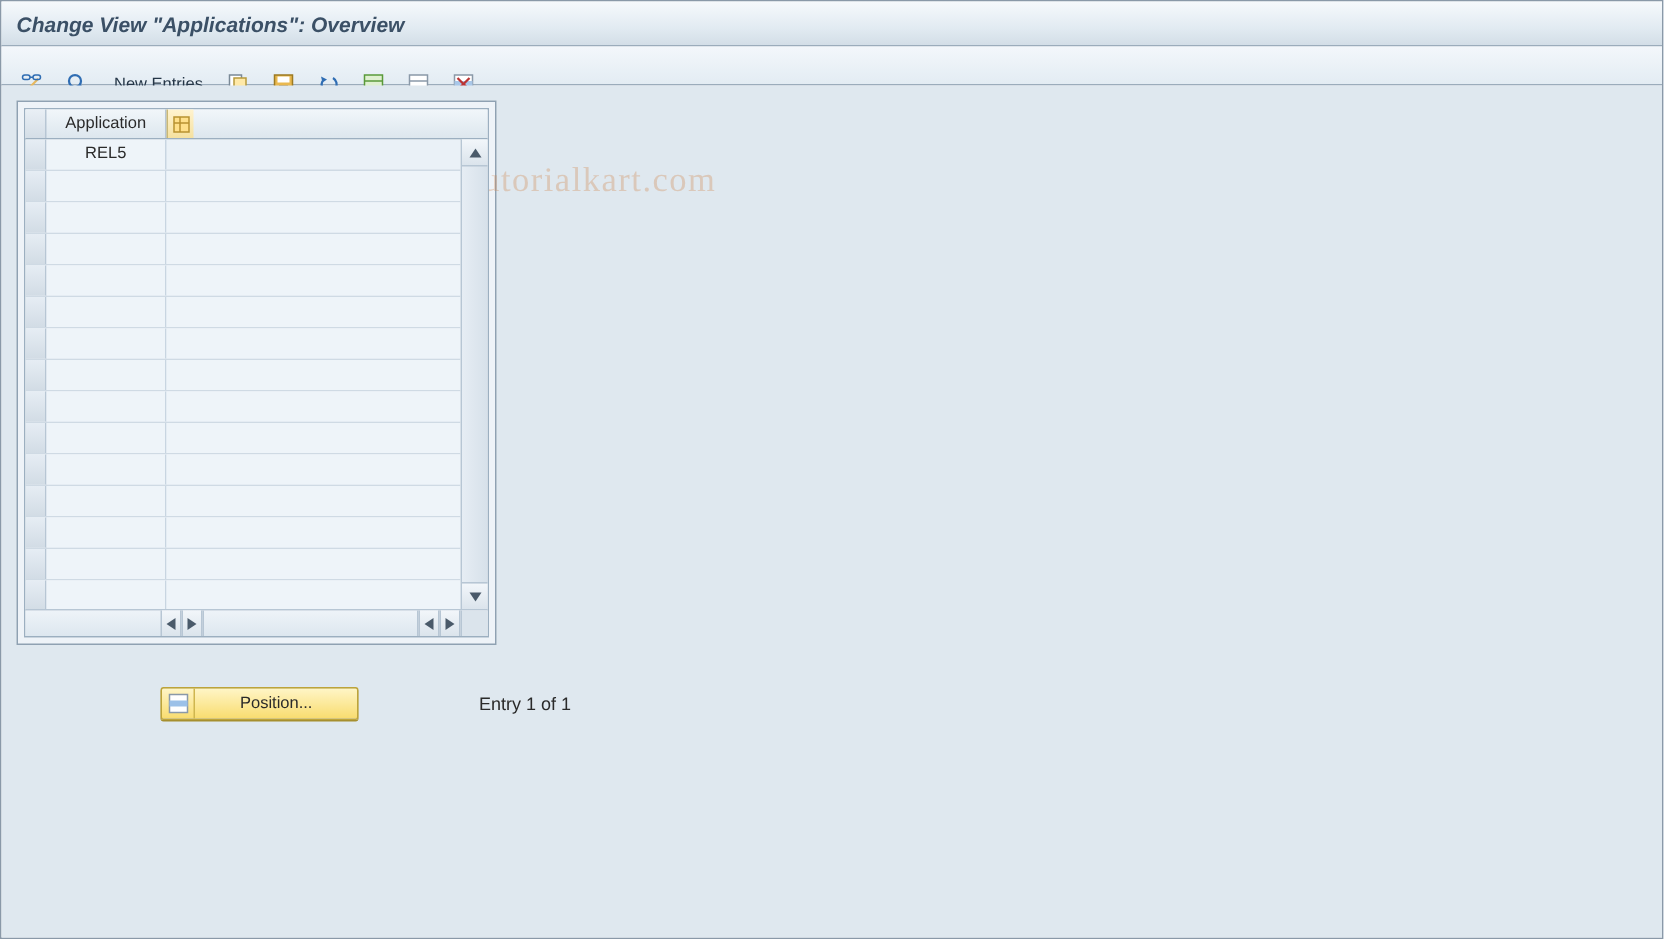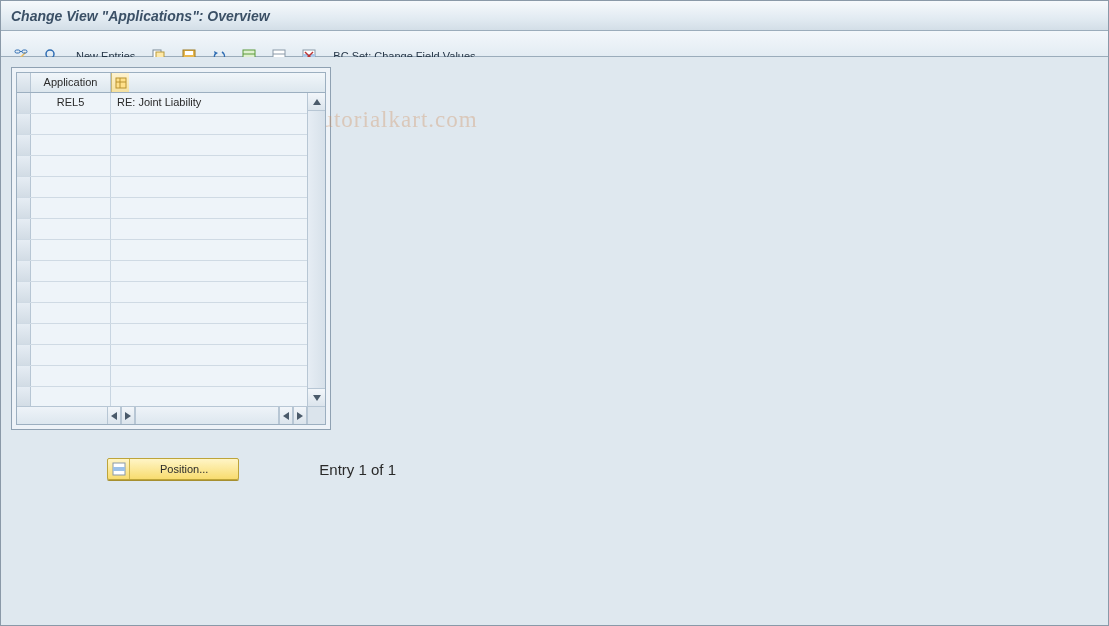--- a/index.html
+++ b/index.html
@@ -197,21 +197,21 @@
   .pos-btn .pb-icon {
     width: 22px; height: 100%;
     display:flex; align-items:center; justify-content:center;
     border-right: 1px solid #cfb64f;
   }
   .pos-btn .pb-label {
     padding: 0 30px 0 30px;
     font-size: 11px;
     color: #2a2a2a;
   }
-  .entry-text { font-size: 15px; color:#2a2a2a; }
+  .entry-text { font-size: 12px; color:#2a2a2a; }
 
   .watermark {
     position:absolute;
     top: 50px; left: 255px;
     font-family: Georgia, 'Times New Roman', serif;
     font-size: 23px;
     letter-spacing: 1px;
     color: rgba(210,140,90,0.35);
     pointer-events:none;
     user-select:none;
@@ -311,23 +311,20 @@
       <span class="icon">
         <svg width="16" height="16">
             <rect x="2" y="2" width="12" height="12" fill="#fff" stroke="#8a99a8"></rect>
             <rect x="2" y="6" width="12" height="4" fill="#a9c7e8"></rect>
             <line x1="4" y1="4" x2="12" y2="12" stroke="#b33" stroke-width="1.5"></line>
             <line x1="12" y1="4" x2="4" y2="12" stroke="#b33" stroke-width="1.5"></line>
           </svg>
       </span>
     </span>
 
-    <span class="tb-btn text">
-      <span>BC Set: Change Field Values</span>
-    </span>
   </div>
 
   <div class="content">
     <div class="watermark">www.tutorialkart.com</div>
 
     <div class="grid-frame">
       <div class="grid-inner">
 
         <div class="grid-header">
           <div class="rowsel-head"></div>
@@ -341,21 +338,20 @@
                 </svg>
             </span>
           </div>
         </div>
 
         <div class="grid-body">
           <div class="grid-rows" id="grid-rows">
               <div class="grid-row">
                 <div class="rowsel"></div>
                 <div class="cell col-app">REL5</div>
-                <div class="cell col-desc">RE: Joint Liability</div>
               </div>
               <div class="grid-row">
                 <div class="rowsel"></div>
                 <div class="cell col-app"></div>
                 <div class="cell col-desc"></div>
               </div>
               <div class="grid-row">
                 <div class="rowsel"></div>
                 <div class="cell col-app"></div>
                 <div class="cell col-desc"></div>

